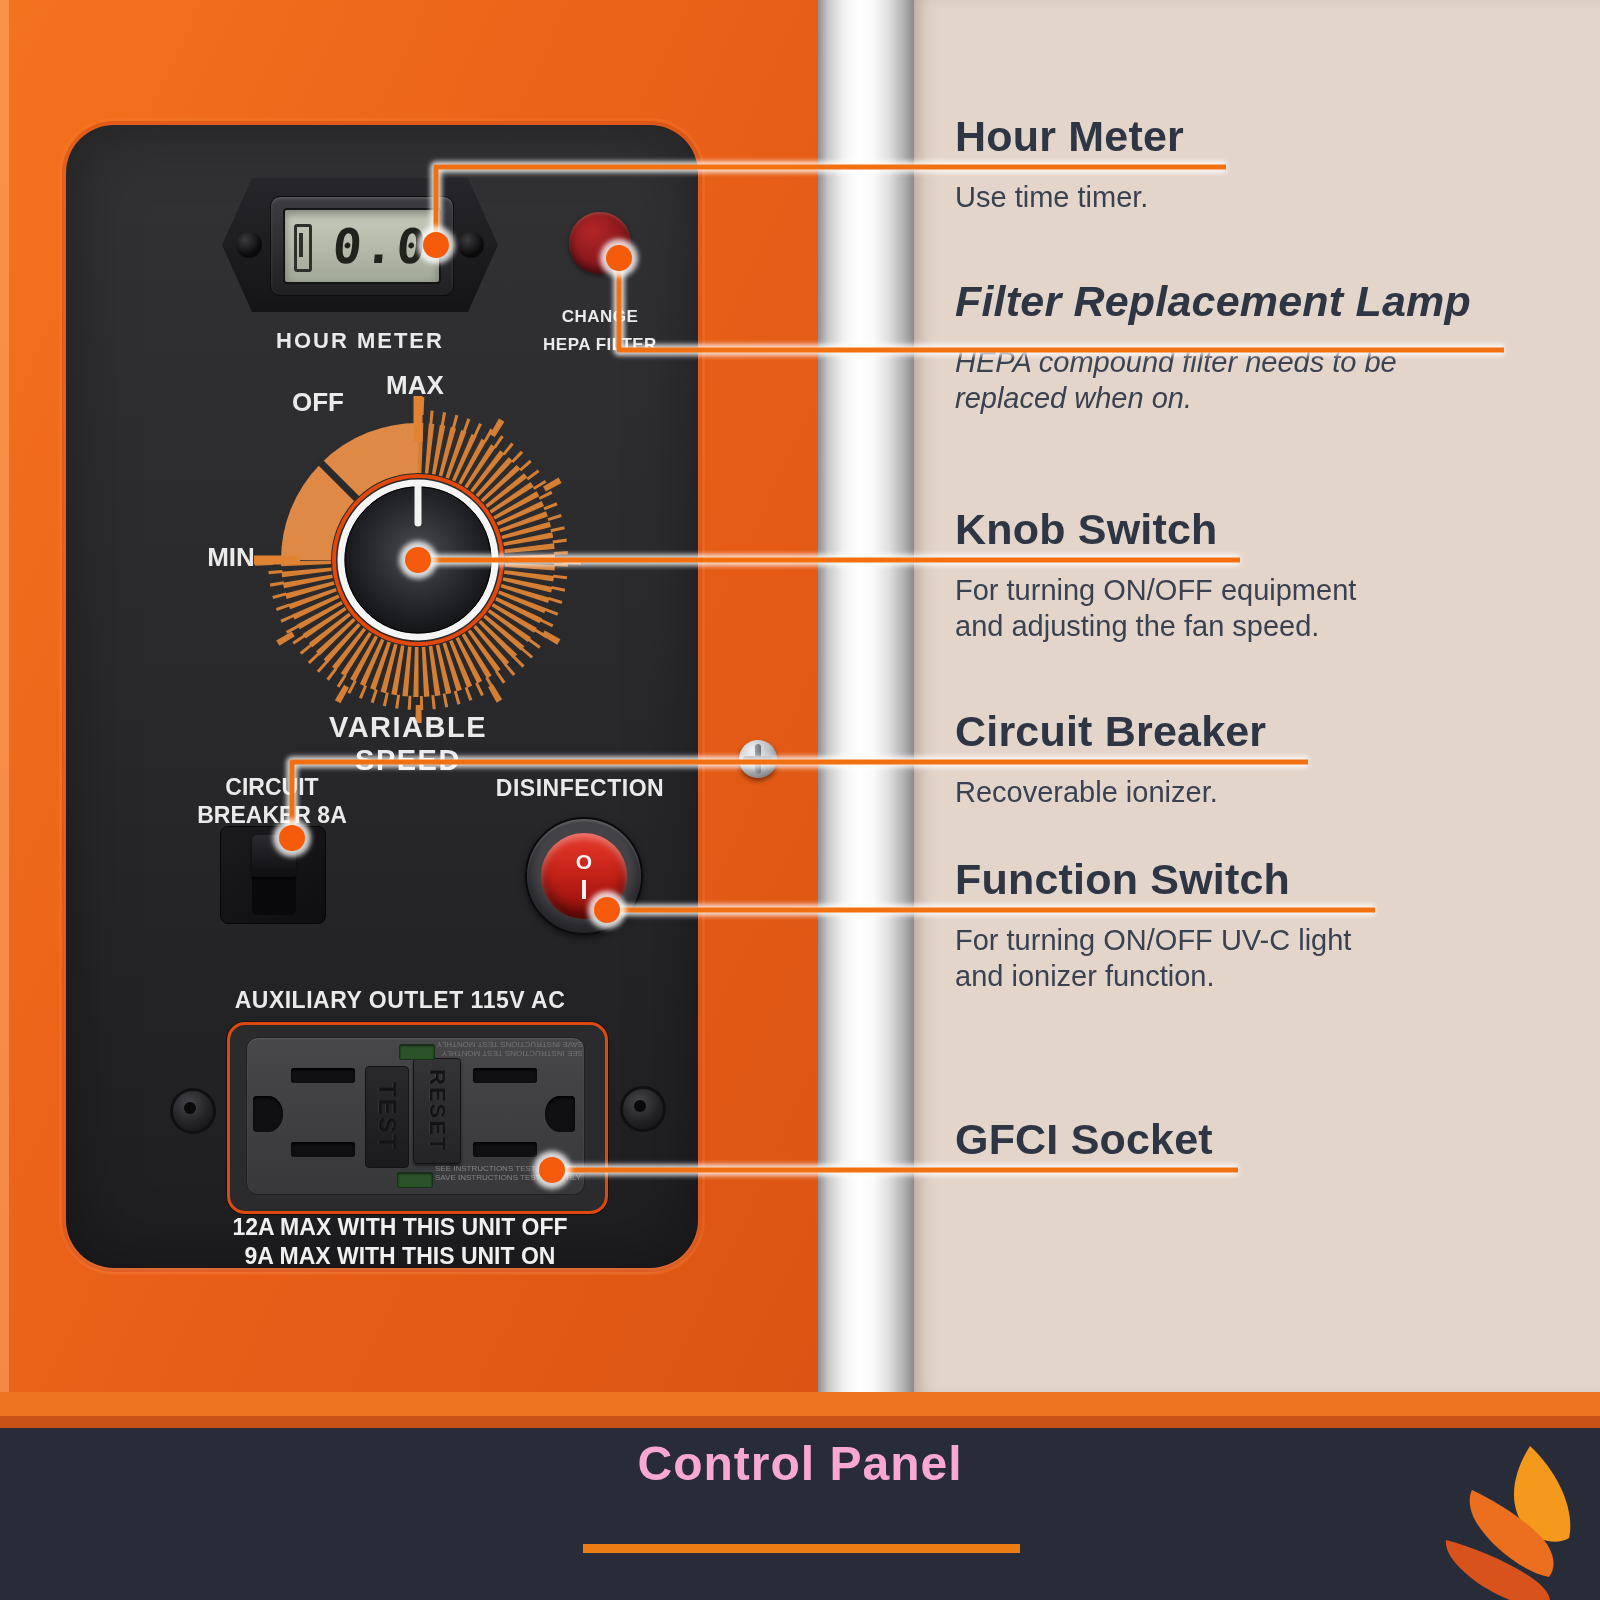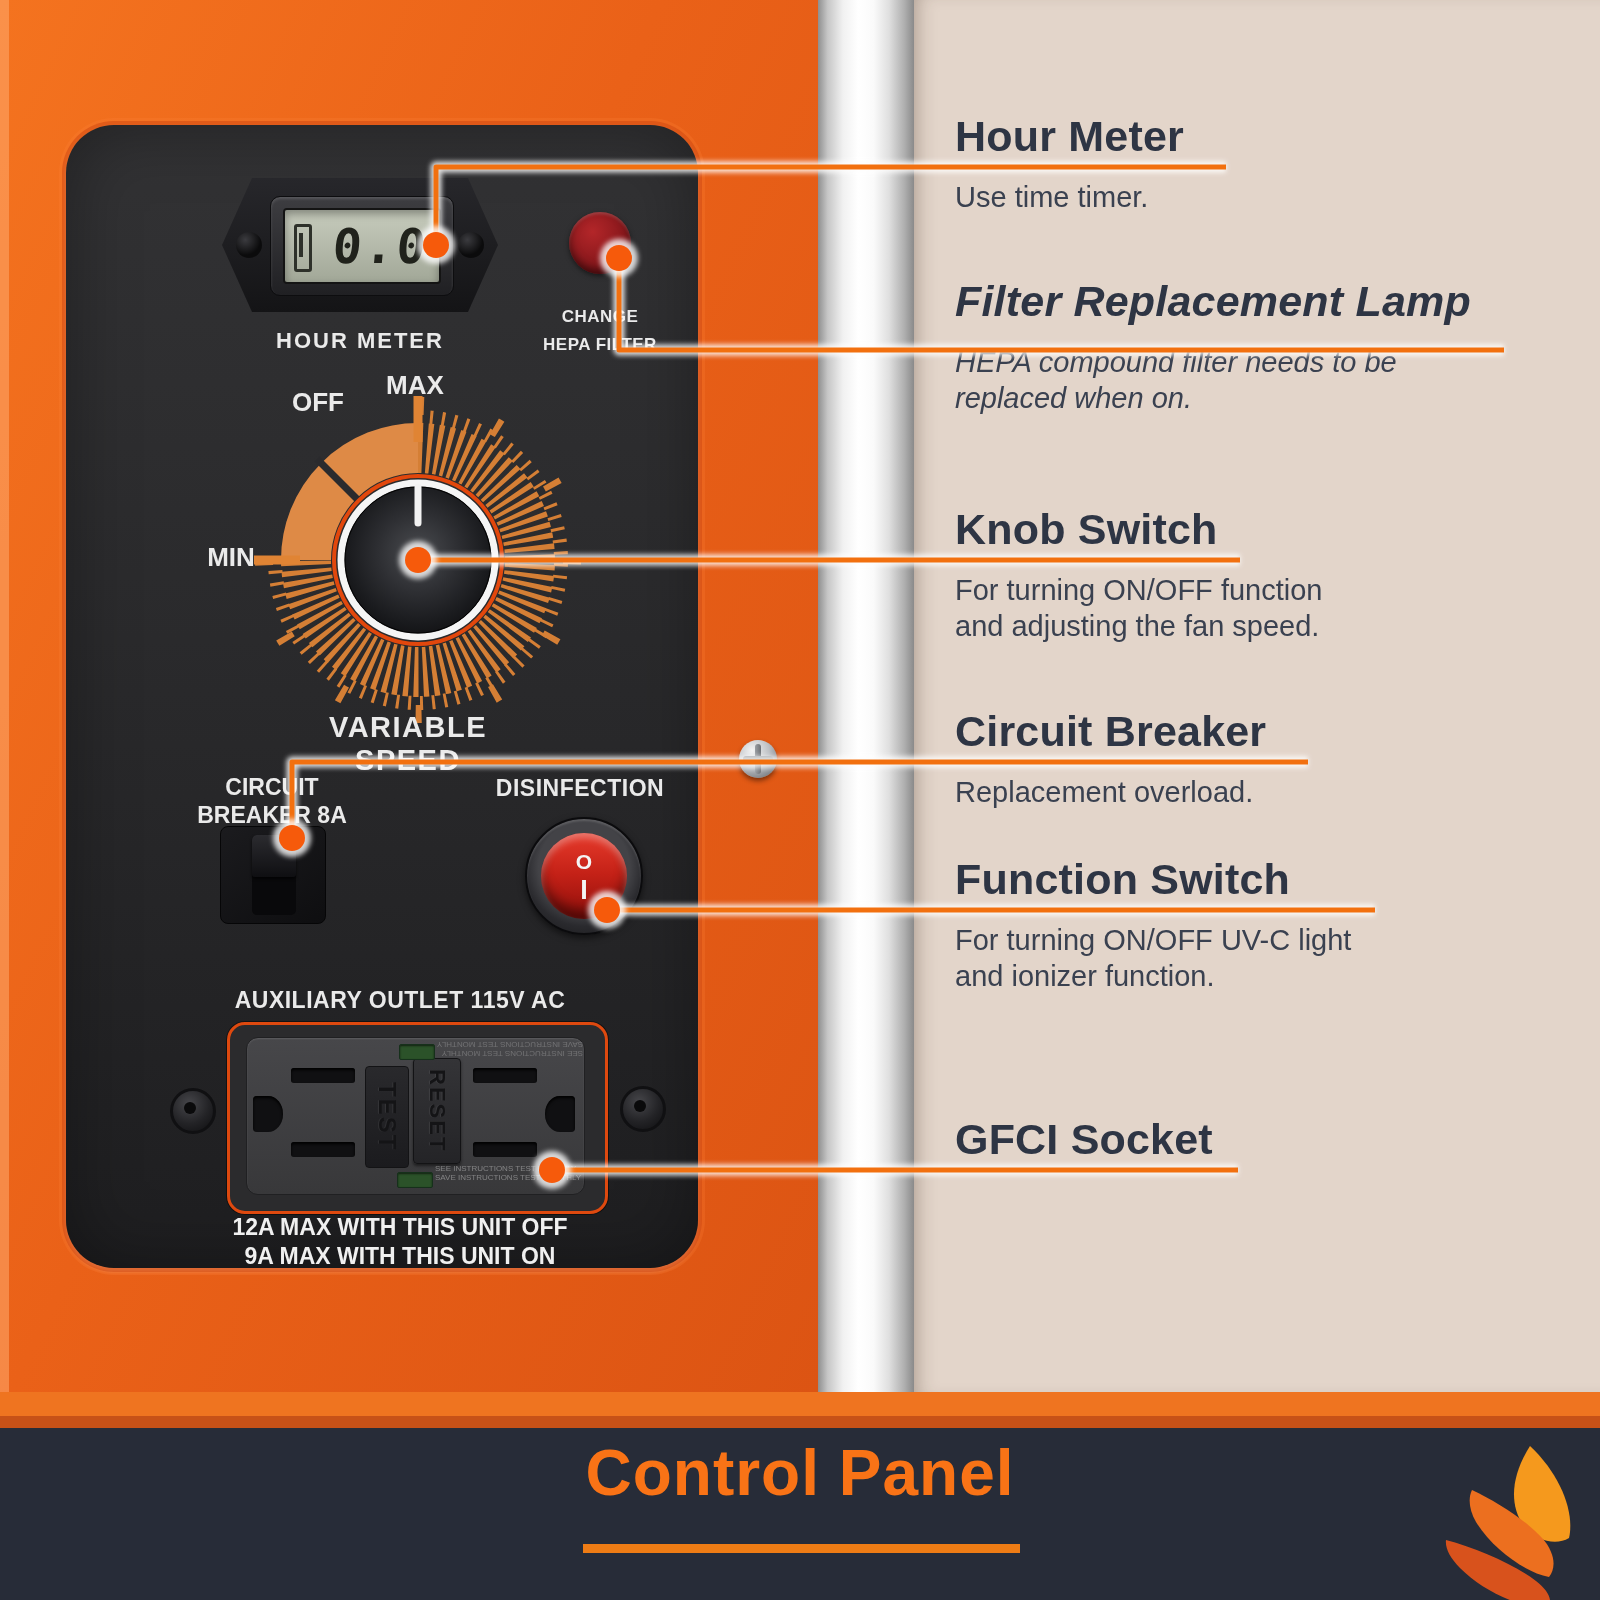--- a/index.html
+++ b/index.html
@@ -115,21 +115,21 @@
   .ann p{margin:18px 0 0 0;font-size:29px;line-height:36px;color:#3A4150;}
 
   
   .callouts{left:0;top:0;width:1600px;height:1600px;pointer-events:none;}
 
   
   .band1{left:0;top:1392px;width:1600px;height:24px;background:#EF7420;}
   .band2{left:0;top:1416px;width:1600px;height:12px;background:#C75117;}
   .footer{left:0;top:1428px;width:1600px;height:172px;background:#272C38;}
   .footer-title{position:absolute;left:0;right:0;top:8px;text-align:center;
-    font-size:64px;font-weight:700;color:#f97316;letter-spacing:1px;}
+    font-size:48px;font-weight:700;color:#f9a8d4;letter-spacing:1px;}
   .footer-underline{position:absolute;left:583px;top:116px;width:437px;height:9px;background:#EE7C15;}
   .logo{position:absolute;left:1442px;top:1442px;width:158px;height:158px;}
 </style>
 </head>
 <body>
 
 <div class="stage">
 
   <div class="abs machine">
     <div class="abs machine-highlight"></div>
@@ -242,25 +242,25 @@
   <div class="ann" style="top:111px;">
     <h2>Hour Meter</h2>
     <p style="max-width:480px;">Use time timer.</p>
   </div>
   <div class="ann" style="top:276px;font-style:italic;">
     <h2>Filter Replacement Lamp</h2>
     <p style="max-width:470px;">HEPA compound filter needs to be replaced when on.</p>
   </div>
   <div class="ann" style="top:504px;">
     <h2>Knob Switch</h2>
-    <p style="max-width:420px;">For turning ON/OFF function and adjusting the fan speed.</p>
+    <p style="max-width:420px;">For turning ON/OFF equipment and adjusting the fan speed.</p>
   </div>
   <div class="ann" style="top:706px;">
     <h2>Circuit Breaker</h2>
-    <p style="max-width:520px;">Replacement overload.</p>
+    <p style="max-width:520px;">Recoverable ionizer.</p>
   </div>
   <div class="ann" style="top:854px;">
     <h2>Function Switch</h2>
     <p style="max-width:420px;">For turning ON/OFF UV-C light and ionizer function.</p>
   </div>
   <div class="ann" style="top:1114px;">
     <h2>GFCI Socket</h2>
   </div>
 
   <svg class="abs callouts" viewBox="0 0 1600 1600">

